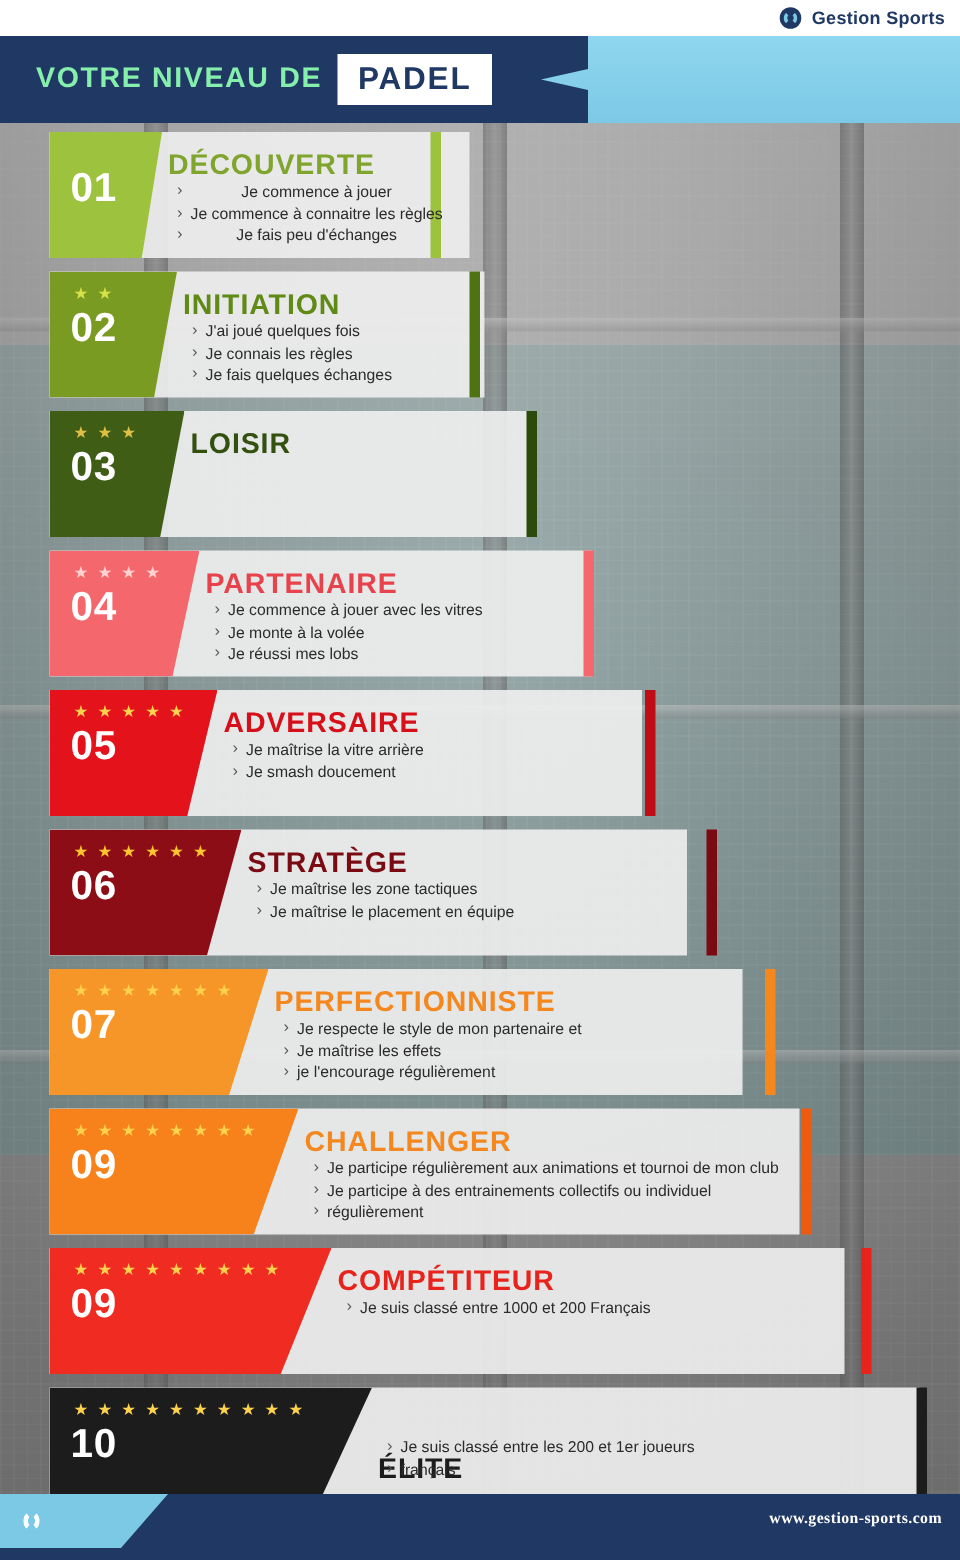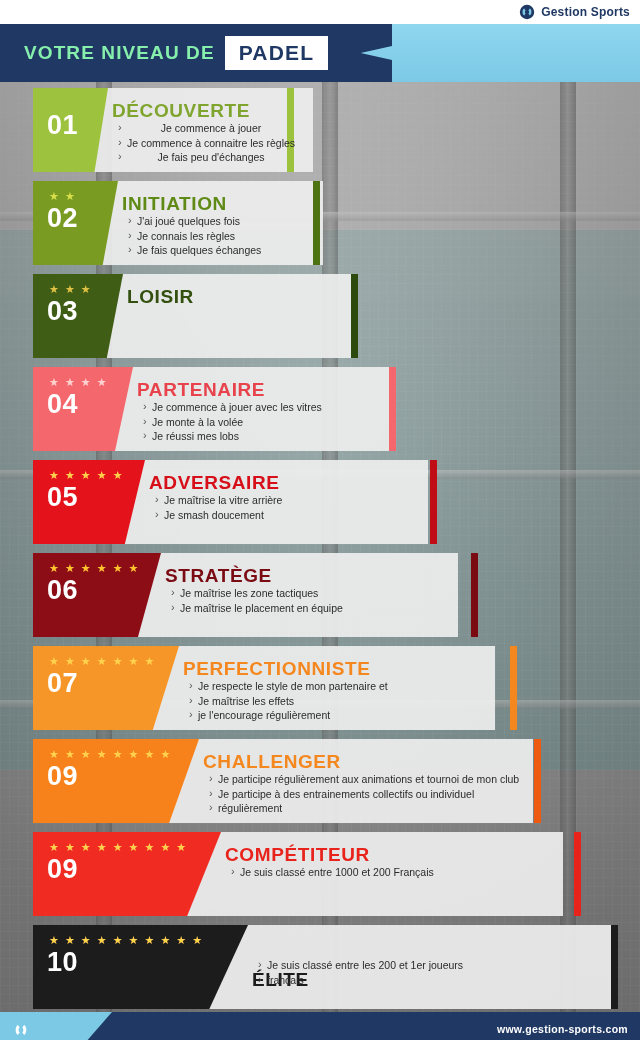--- a/index.html
+++ b/index.html
@@ -136,22 +136,23 @@
     font-size:10.5px; color:#2b2b2b; line-height:13.5px;
     padding-left:9px; margin-bottom:1px;
   }
   .items li::before {
     content:"›"; position:absolute; left:0; top:-1px;
     color:#555; font-size:11px;
   }
 
   
   .footer {
-    position:absolute; left:0; bottom:0; width:100%; height:28px;
+    position:absolute; left:0; bottom:0; width:100%; height:44px;
     background:#1f3864;
+    font-family:Liberation Serif, serif;
   }
   .footer-wedge {
     position:absolute; left:0; top:0; height:36px; width:112px;
     background:#7cc9e6;
     clip-path: polygon(0 0, 100% 0, 72% 100%, 0 100%);
   }
   .footer-mark { position:absolute; left:12px; top:9px; width:18px; height:18px; }
   .footer-url {
     position:absolute; right:12px; top:11px;
     color:#ffffff; font-size:10.5px; font-weight:bold; letter-spacing:.3px;

